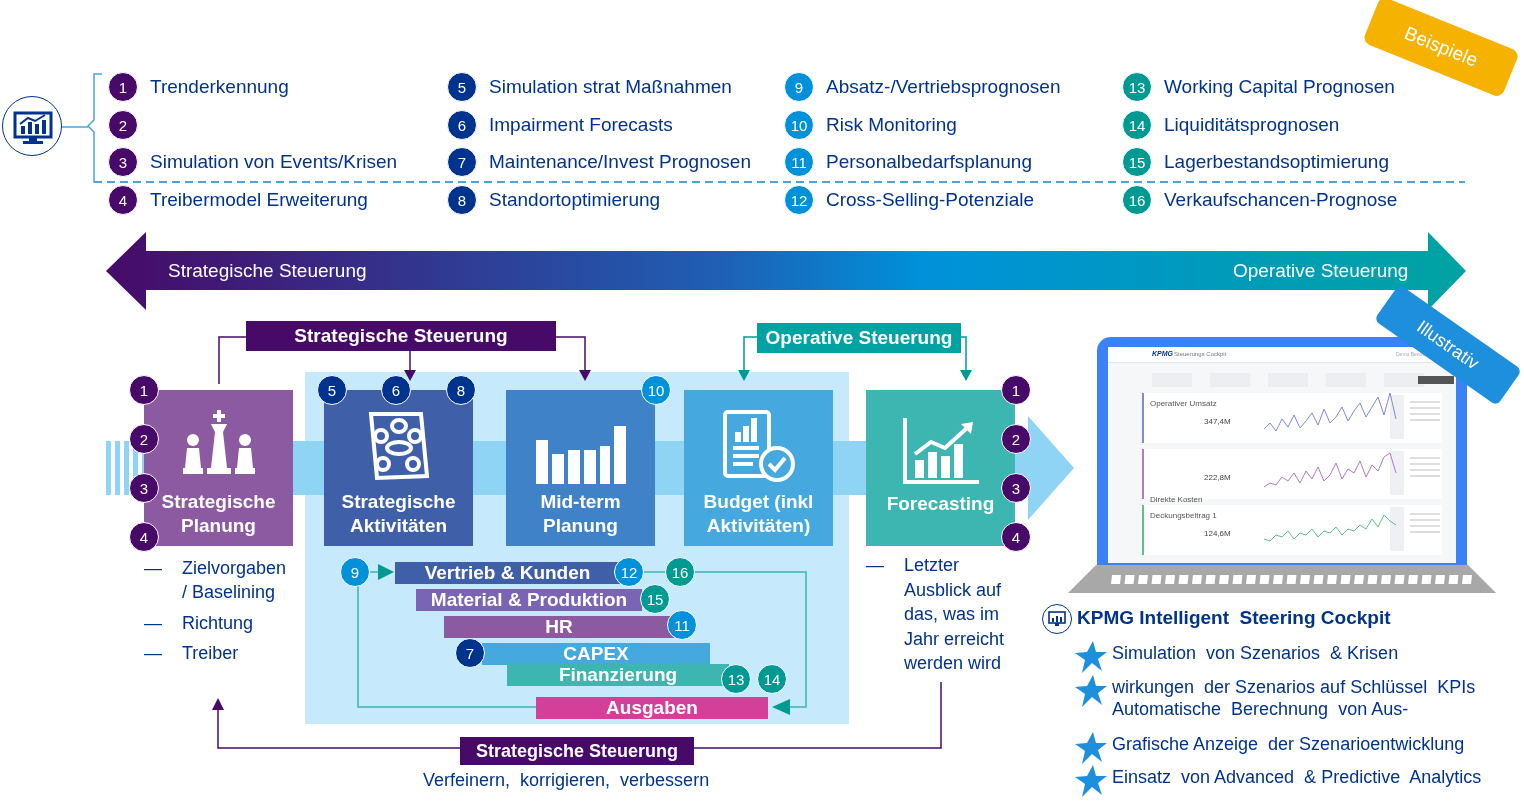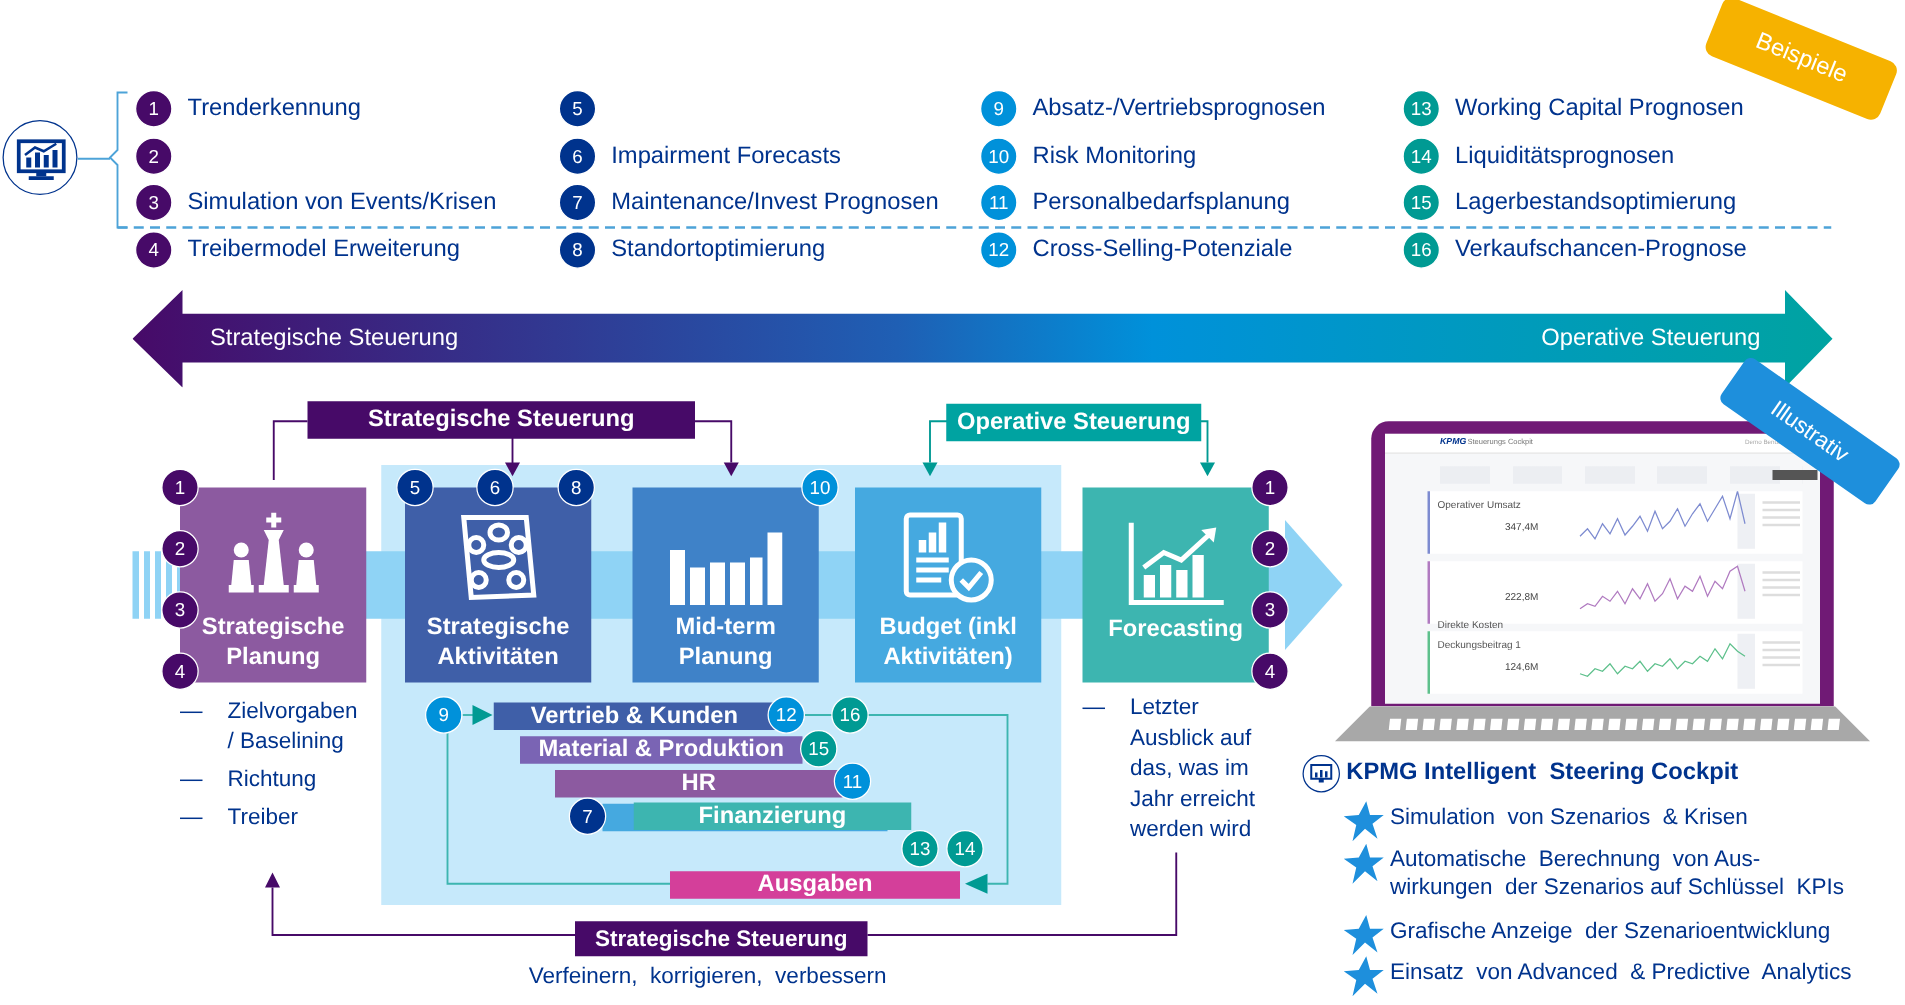--- a/index.html
+++ b/index.html
@@ -64,20 +64,21 @@
     <div class="legend-item" style="left: 108px; top: 146px;">
       <span class="circ c-purple">3</span>
       <span class="txt">Simulation von Events/Krisen</span>
     </div>
     <div class="legend-item" style="left: 108px; top: 184px;">
       <span class="circ c-purple">4</span>
       <span class="txt">Treibermodel Erweiterung</span>
     </div>
     <div class="legend-item" style="left: 447px; top: 71px;">
       <span class="circ c-navy">5</span>
+      <span class="txt">Simulation strat Maßnahmen</span>
     </div>
     <div class="legend-item" style="left: 447px; top: 109px;">
       <span class="circ c-navy">6</span>
       <span class="txt">Impairment Forecasts</span>
     </div>
     <div class="legend-item" style="left: 447px; top: 146px;">
       <span class="circ c-navy">7</span>
       <span class="txt">Maintenance/Invest Prognosen</span>
     </div>
     <div class="legend-item" style="left: 447px; top: 184px;">
@@ -314,42 +315,42 @@
   </div>
 <div class="bar" style="left:416px;top:589px;width:226px;background:#7a64b4;">
     <span>Material &amp; Produktion</span>
   </div>
 <div class="bar" style="left:444px;top:616px;width:230px;background:#8c5aa0;">
     <span>HR</span>
   </div>
 <div class="bar" style="left:482px;top:643px;width:228px;background:#45a9e0;">
     <span>CAPEX</span>
   </div>
-<div class="bar" style="left:507px;top:642px;width:222px;background:#3db5b0;">
+<div class="bar" style="left:507px;top:664px;width:222px;background:#3db5b0;">
     <span>Finanzierung</span>
   </div>
 <div class="bar" style="left:536px;top:697px;width:232px;background:#d43f9a;">
     <span>Ausgaben</span>
   </div>
 
 <div class="circ c-blue" style="left:340px;top:557px;">9</div>
 <div class="circ c-blue" style="left:614px;top:557px;">12</div>
 <div class="circ c-teal" style="left:665px;top:557px;">16</div>
 <div class="circ c-teal" style="left:640px;top:584px;">15</div>
 <div class="circ c-blue" style="left:667px;top:610px;">11</div>
 <div class="circ c-navy" style="left:455px;top:638px;">7</div>
 <div class="circ c-teal" style="left:721px;top:664px;">13</div>
 <div class="circ c-teal" style="left:757px;top:664px;">14</div>
 
 <div class="tag" style="left:460px;top:737px;width:234px;height:28px;background:#470a68;font-size:18px;">
   <span>Strategische Steuerung</span>
 </div>
 <div class="abs" style="left:423px;top:770px;font-size:18px;color:#00338d;white-space:pre;">Verfeinern,  korrigieren,  verbessern</div>
 
-<div class="abs" style="left:1097px;top:337px;width:370px;height:228px;background:#701a75;border-radius:14px 14px 0 0;">
+<div class="abs" style="left:1097px;top:337px;width:370px;height:228px;background:#3b82f6;border-radius:14px 14px 0 0;">
   <div class="abs" style="left:11px;top:10px;width:348px;height:216px;background:#f6f7f9;overflow:hidden;">
     <div class="abs" style="left:0;top:0;width:348px;height:16px;background:#fff;border-bottom:1px solid #e4e4e4;">
       <span class="abs" style="left:44px;top:3px;font-size:7px;font-weight:bold;font-style:italic;color:#00338d;">KPMG</span>
       <span class="abs" style="left:66px;top:4px;font-size:6px;color:#777;">Steuerungs Cockpit</span>
       <span class="abs" style="left:288px;top:4px;font-size:5px;color:#aaa;">Demo Benutzer</span>
     </div>
     <div class="abs" style="left:44px;top:26px;width:290px;height:14px;background:repeating-linear-gradient(90deg,#eceef2 0 40px,transparent 40px 58px);"></div>
     <div class="abs" style="left:310px;top:29px;width:36px;height:8px;background:#555;"></div>
     <div id="kpi-cards">
         <div class="abs" style="left: 34px; top: 46px; width: 300px; height: 50px; background: rgb(255, 255, 255); border-left: 2px solid rgb(125, 139, 208);">
@@ -448,22 +449,22 @@
     <svg width="34" height="34" viewBox="0 0 34 34" class="star" style="left: 1074px; top: 640px;">
       <polygon points="19,1 22,12 33,12 24,19 28,31 18,23 8,33 11,20 1,13 13,12" fill="#1e8fdc"></polygon>
     </svg>
     <div class="feat" style="left: 1112px; top: 642px;">
       <div style="white-space:pre">Simulation  von Szenarios  &amp; Krisen</div>
     </div>
     <svg width="34" height="34" viewBox="0 0 34 34" class="star" style="left: 1074px; top: 674px;">
       <polygon points="19,1 22,12 33,12 24,19 28,31 18,23 8,33 11,20 1,13 13,12" fill="#1e8fdc"></polygon>
     </svg>
     <div class="feat" style="left: 1112px; top: 676px;">
+      <div style="white-space:pre">wirkungen  der Szenarios auf Schlüssel  KPIs</div>
       <div style="white-space:pre">Automatische  Berechnung  von Aus-</div>
-      <div style="white-space:pre">wirkungen  der Szenarios auf Schlüssel  KPIs</div>
     </div>
     <svg width="34" height="34" viewBox="0 0 34 34" class="star" style="left: 1074px; top: 731px;">
       <polygon points="19,1 22,12 33,12 24,19 28,31 18,23 8,33 11,20 1,13 13,12" fill="#1e8fdc"></polygon>
     </svg>
     <div class="feat" style="left: 1112px; top: 733px; text-align: right;">
       <div style="white-space:pre">Grafische Anzeige  der Szenarioentwicklung</div>
     </div>
     <svg width="34" height="34" viewBox="0 0 34 34" class="star" style="left: 1074px; top: 764px;">
       <polygon points="19,1 22,12 33,12 24,19 28,31 18,23 8,33 11,20 1,13 13,12" fill="#1e8fdc"></polygon>
     </svg>

